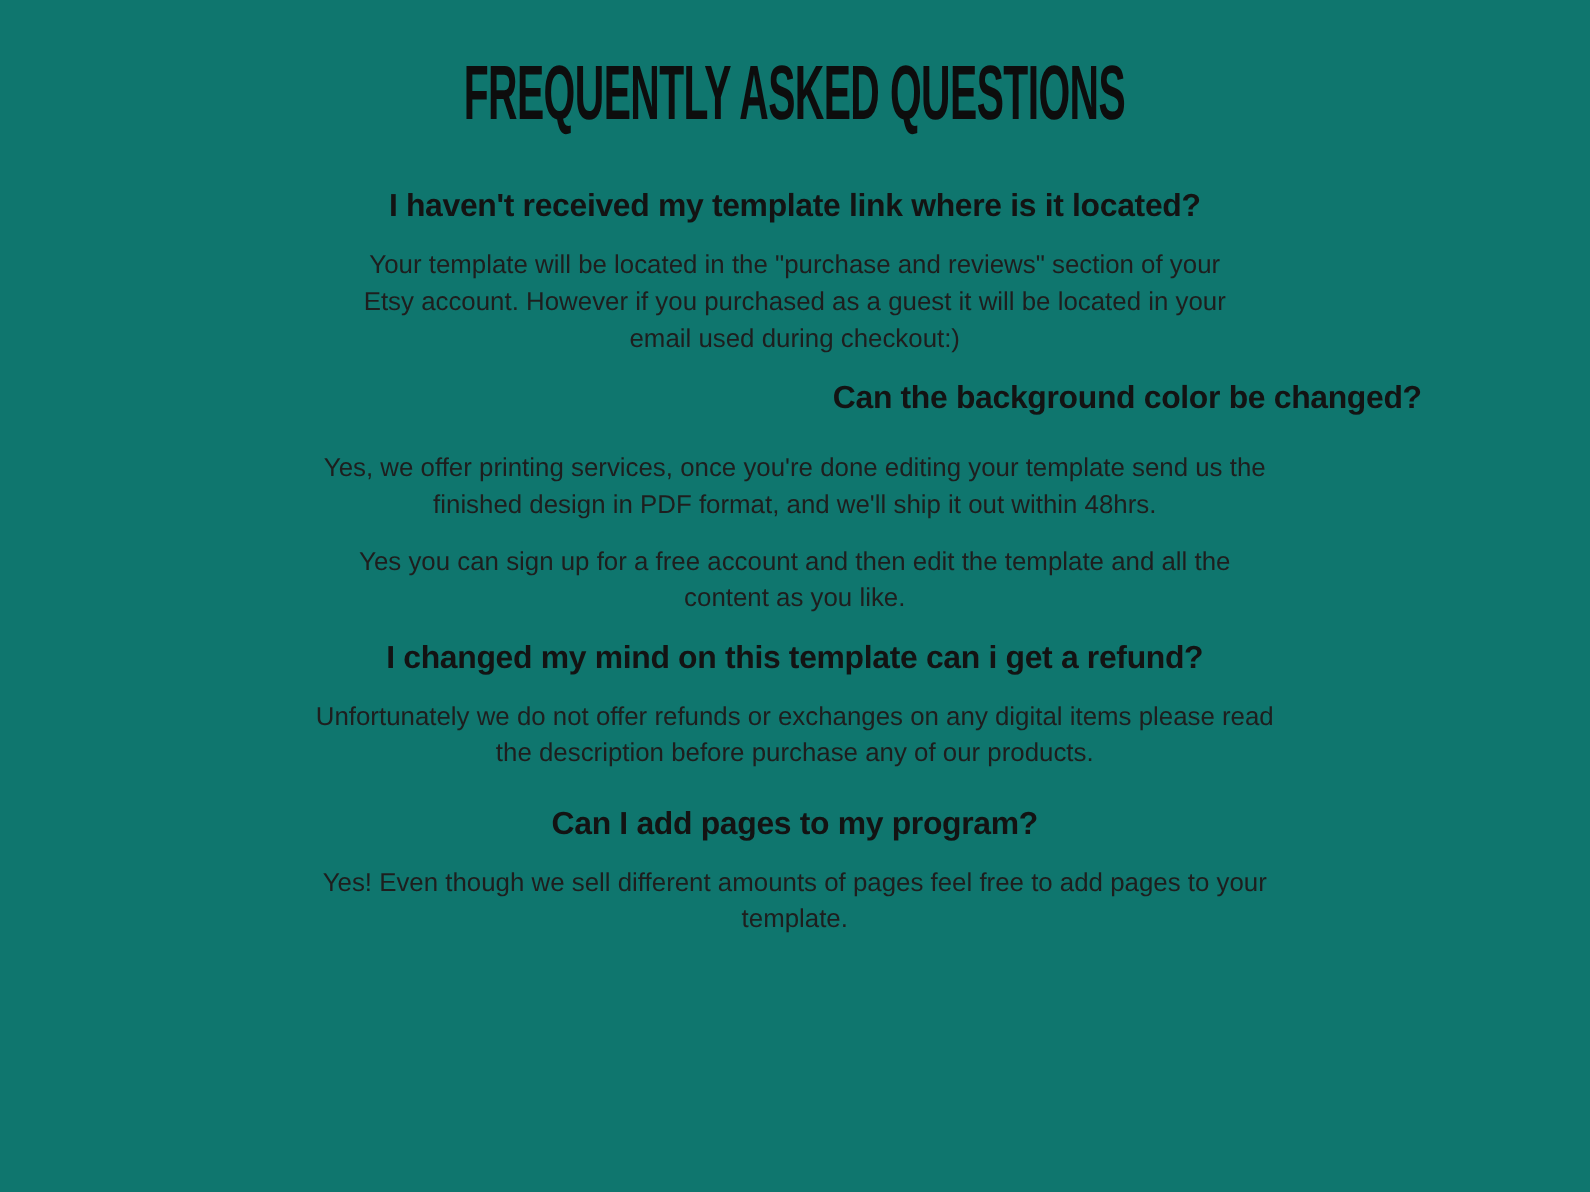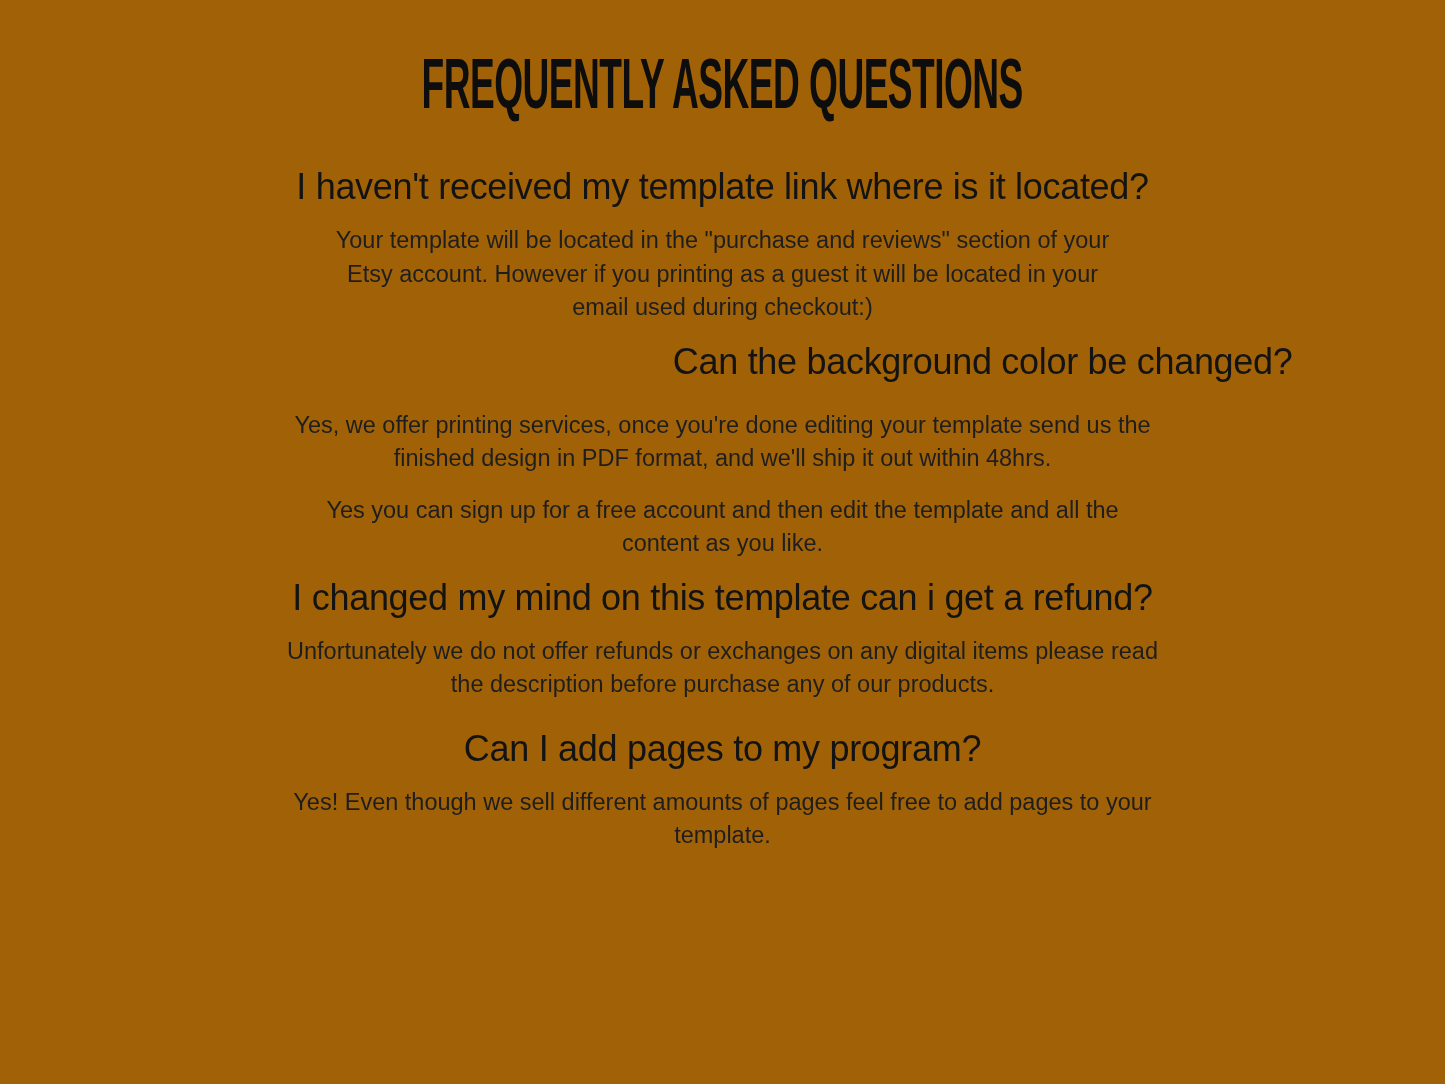--- a/index.html
+++ b/index.html
@@ -41,47 +41,47 @@
     text-align: center;
   }
   .faq-item {
     margin: 0 0 18px 0;
   }
   .faq-item.last {
     margin-top: 28px;
   }
   .question {
     margin: 0 0 18px 0;
-    font-size: 36px;
+    font-size: 29px;
     line-height: 38px;
-    font-weight: normal;
+    font-weight: bold;
     letter-spacing: -0.3px;
     color: #131313;
   }
   .answer {
     margin: 0;
     font-size: 23.5px;
     line-height: 33.5px;
     color: #1e1e1e;
     white-space: pre-line;
   }
 </style>
 </head>
 <body>
 
-<div class="page" style="background: #a16207;">
+<div class="page" style="background: #0f766e;">
 
   <h1 class="title-wrap"><span class="title">FREQUENTLY ASKED QUESTIONS</span></h1>
 
   <div class="faq-list">
 
     <section class="faq-item">
       <h2 class="question" style="color: rgb(19, 19, 19);">I haven't received my template link where is it located?</h2>
       <p class="answer" style="color: rgb(30, 30, 30);">Your template will be located in the "purchase and reviews" section of your
-Etsy account. However if you printing as a guest it will be located in your
+Etsy account. However if you purchased as a guest it will be located in your
 email used during checkout:)</p>
     </section>
 
     <section class="faq-item">
       <h2 class="question" style="color: rgb(19, 19, 19); text-align: right;">Can the background color be changed?</h2>
     </section>
 
     <section class="faq-item">
       <p class="answer" style="color: rgb(30, 30, 30); margin-top: 28px;">Yes, we offer printing services, once you're done editing your template send us the
 finished design in PDF format, and we'll ship it out within 48hrs.</p>

